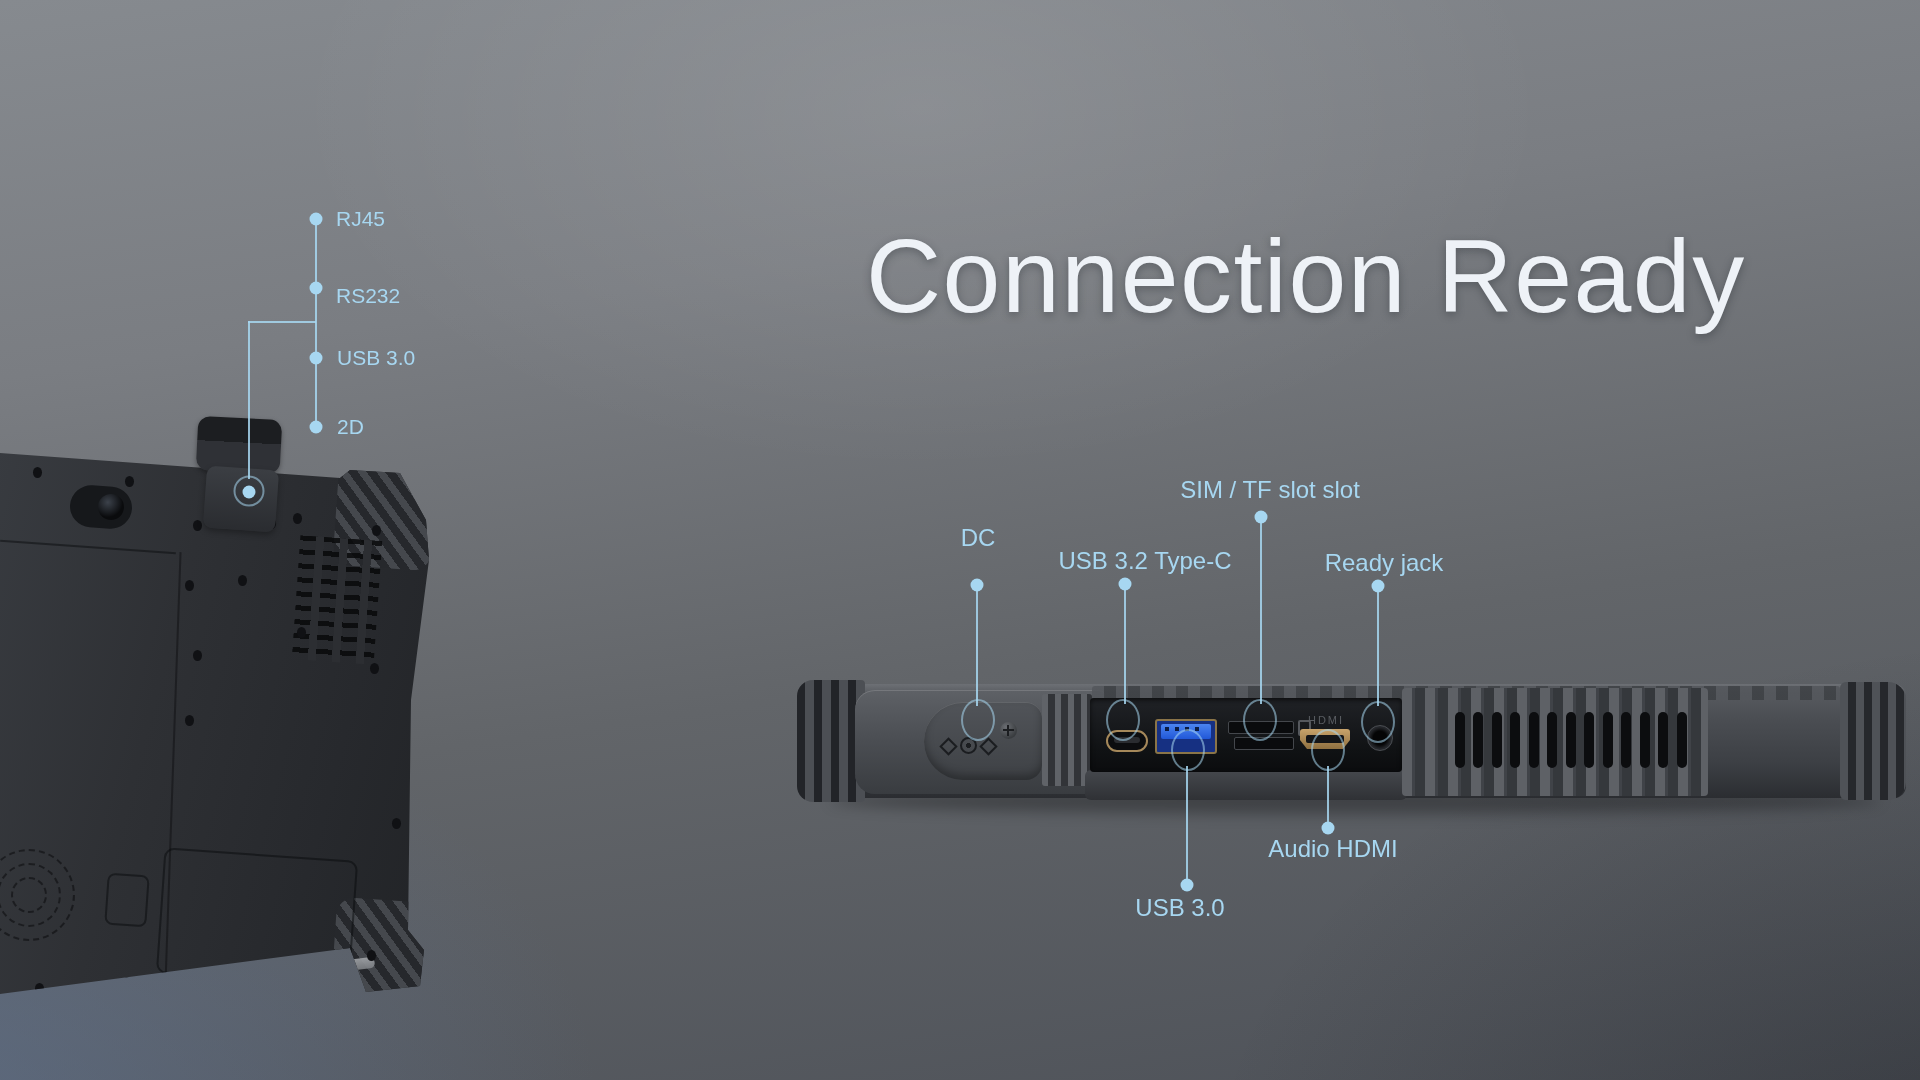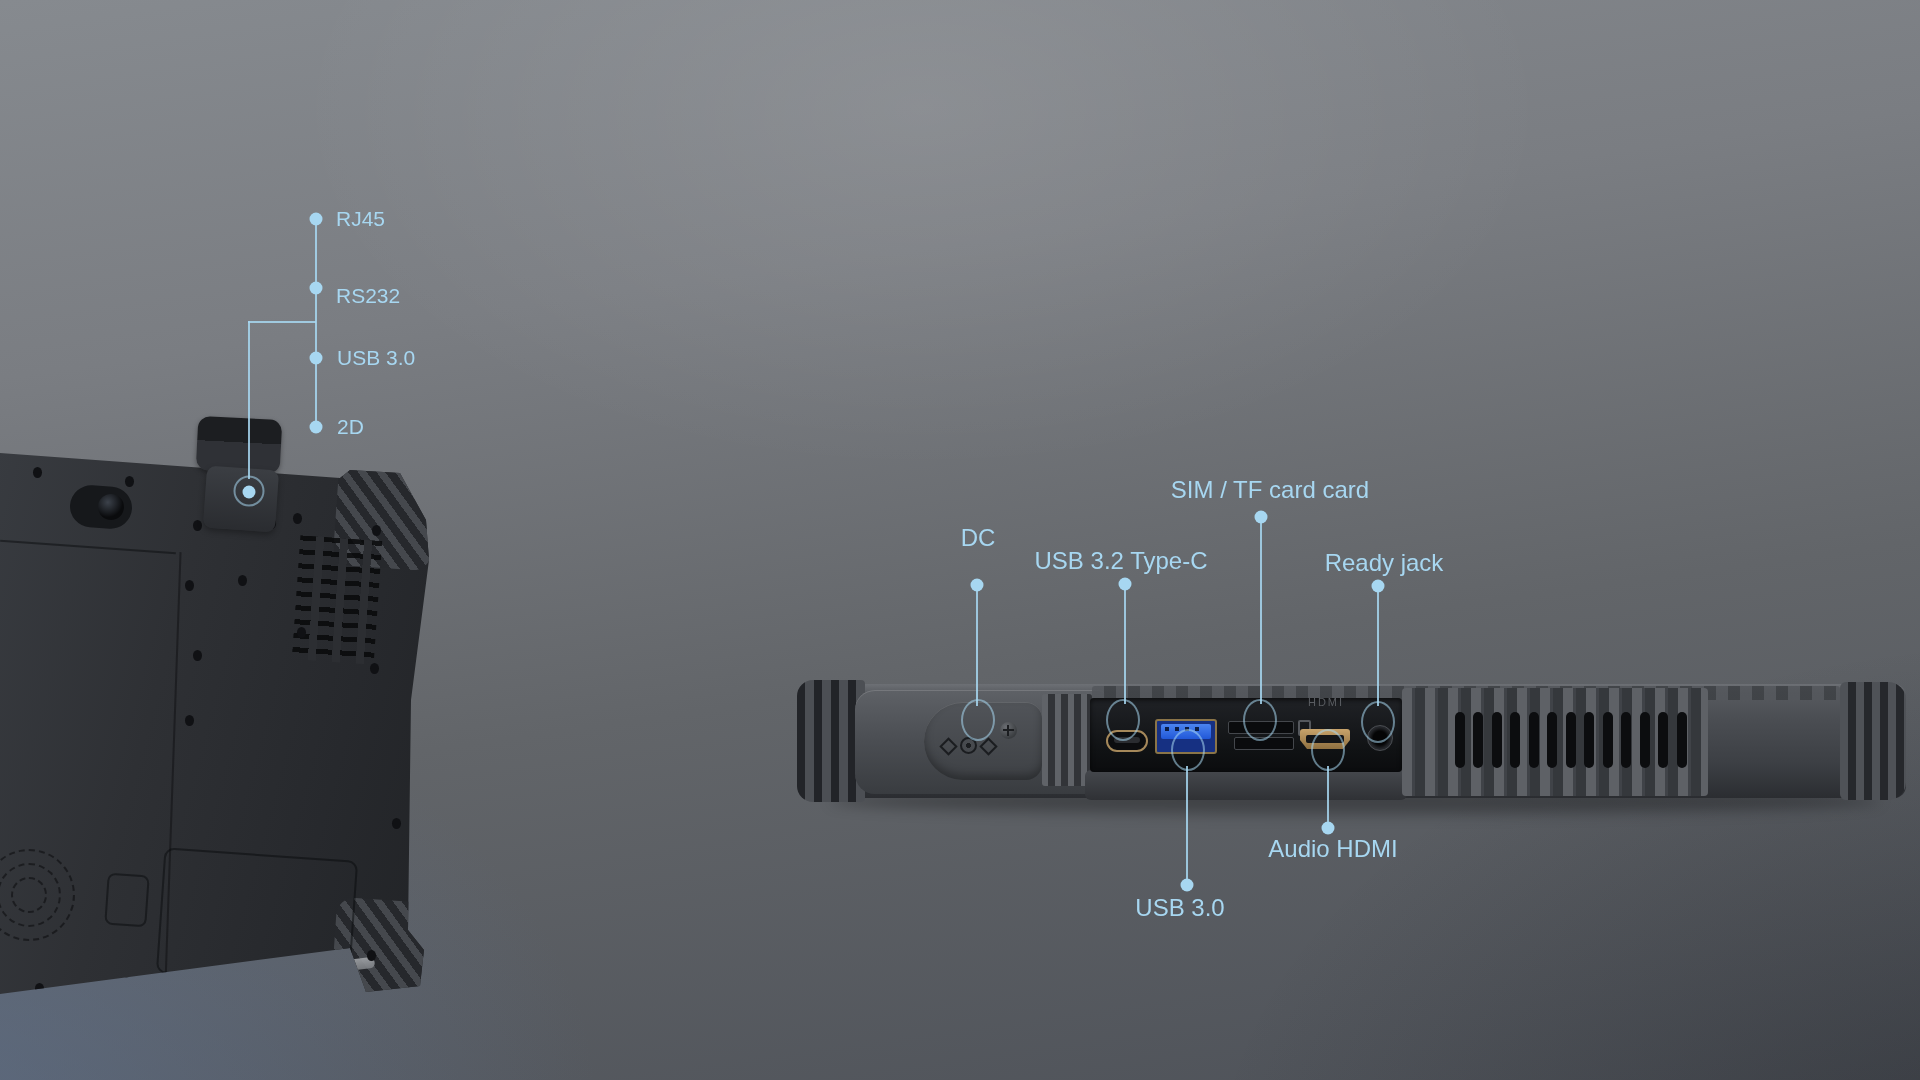--- a/index.html
+++ b/index.html
@@ -90,39 +90,40 @@
   .p-usbc::after{content:"";position:absolute;left:6px;top:5px;width:26px;height:6px;border-radius:3px;background:#2a2c30;}
   .p-usba{left:1155px;top:719px;width:58px;height:31px;border:2px solid #8a7448;border-radius:3px;background:#163082;}
   .usba-tongue{position:absolute;left:4px;top:3px;width:50px;height:15px;border-radius:2px;
     background:linear-gradient(180deg,#4b84f0,#2158d8);}
   .usba-pins{position:absolute;left:8px;top:6px;width:40px;height:4px;
     background:repeating-linear-gradient(90deg,#0a1c44 0 4px,transparent 4px 10px);}
   .p-sim{background:#0a0b0d;border:1px solid #44474c;border-radius:2px;}
   .sim1{left:1228px;top:721px;width:64px;height:11px;}
   .sim2{left:1234px;top:737px;width:58px;height:11px;}
   .sim-icon{left:1298px;top:720px;width:9px;height:12px;border:2px solid #55585d;border-radius:2px;}
-  .hdmi-print{left:1302px;top:696px;width:48px;text-align:center;font-size:11px;letter-spacing:2px;color:#595c61;}
+  .hdmi-print{left:1302px;top:714px;width:48px;text-align:center;font-size:11px;letter-spacing:2px;color:#595c61;}
   .p-minihdmi{left:1300px;top:729px;width:50px;height:20px;border-radius:3px;
     background:linear-gradient(180deg,#c8a36b,#8f7040);
     clip-path:polygon(0 0,100% 0,100% 55%,86% 100%,14% 100%,0 55%);}
   .p-minihdmi::after{content:"";position:absolute;left:6px;top:6px;width:38px;height:8px;border-radius:2px;background:#141517;}
   .p-audio{left:1367px;top:725px;width:24px;height:24px;border-radius:50%;border:1px solid #4a4d52;
     background:radial-gradient(circle,#050506 0 40%,#222428 62%,#3a3d42 100%);}
   .rd-vents{left:1402px;top:688px;width:306px;height:108px;border-radius:4px;
     background:#4c4f54;
     background-image:repeating-linear-gradient(90deg,#5e6166 0 10px,#404348 10px 13px,#35383c 13px 23px);}
   .vent-slot{position:absolute;top:24px;width:10px;height:56px;border-radius:5px;background:#0c0d0f;}
   .rd-bumper-r{left:1840px;top:682px;width:66px;height:118px;border-radius:6px 18px 18px 6px;
     background:repeating-linear-gradient(90deg,#4f5257 0 8px,#26282c 8px 16px);}
 </style>
 </head>
 <body>
 
 <div class="stage">
 
+  <div class="title">Connection Ready</div>
 
   <div class="left-device">
     <div class="ld-topedge"></div>
     <div class="ld-bumper tr"></div>
     <div class="ld-bumper br"></div>
     <div class="ld-camera"></div>
     <div class="ld-lens"></div>
     <div class="ld-vents"></div>
     <div class="ld-seam-h"></div>
     <div class="ld-seam-v"></div>
@@ -208,26 +209,26 @@
     <span class="vent-slot" style="left:256px"></span>
     <span class="vent-slot" style="left:275px"></span>
   </div>
   <div class="rd rd-bumper-r"></div>
 
   <div class="c-label" style="left:978px;top:538px">DC</div>
   <div class="c-dot" style="left:977px;top:585px"></div>
   <div class="c-line" style="left:976px;top:591px;height:115px"></div>
   <div class="c-ring" style="left:978px;top:720px;width:30px;height:38px"></div>
 
-  <div class="c-label" style="left:1121px;top:561px">USB 3.2 Type-C</div>
+  <div class="c-label" style="left:1145px;top:561px">USB 3.2 Type-C</div>
   <div class="c-dot" style="left:1125px;top:584px"></div>
   <div class="c-line" style="left:1124px;top:590px;height:114px"></div>
   <div class="c-ring" style="left:1123px;top:720px;width:30px;height:38px"></div>
 
-  <div class="c-label" style="left:1270px;top:490px">SIM / TF card card</div>
+  <div class="c-label" style="left:1270px;top:490px">SIM / TF slot slot</div>
   <div class="c-dot" style="left:1261px;top:517px"></div>
   <div class="c-line" style="left:1260px;top:523px;height:181px"></div>
   <div class="c-ring" style="left:1260px;top:720px;width:30px;height:38px"></div>
 
   <div class="c-label" style="left:1384px;top:563px">Ready jack</div>
   <div class="c-dot" style="left:1378px;top:586px"></div>
   <div class="c-line" style="left:1377px;top:592px;height:114px"></div>
   <div class="c-ring" style="left:1378px;top:722px;width:30px;height:38px"></div>
 
   <div class="c-ring" style="left:1328px;top:750px;width:30px;height:38px"></div>

